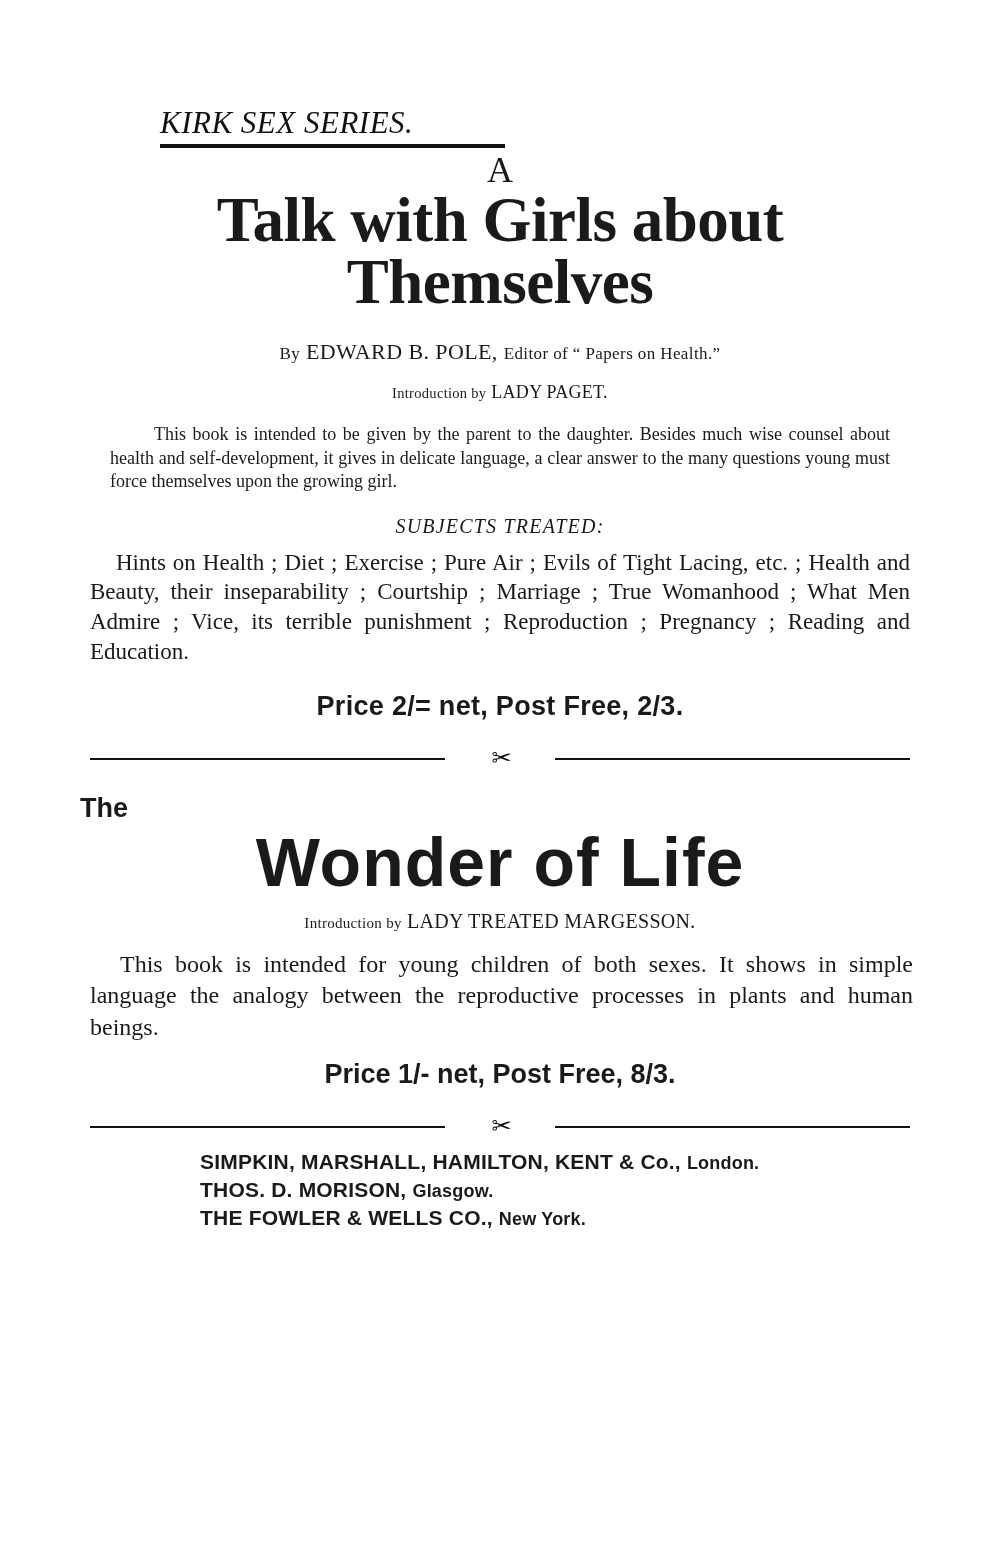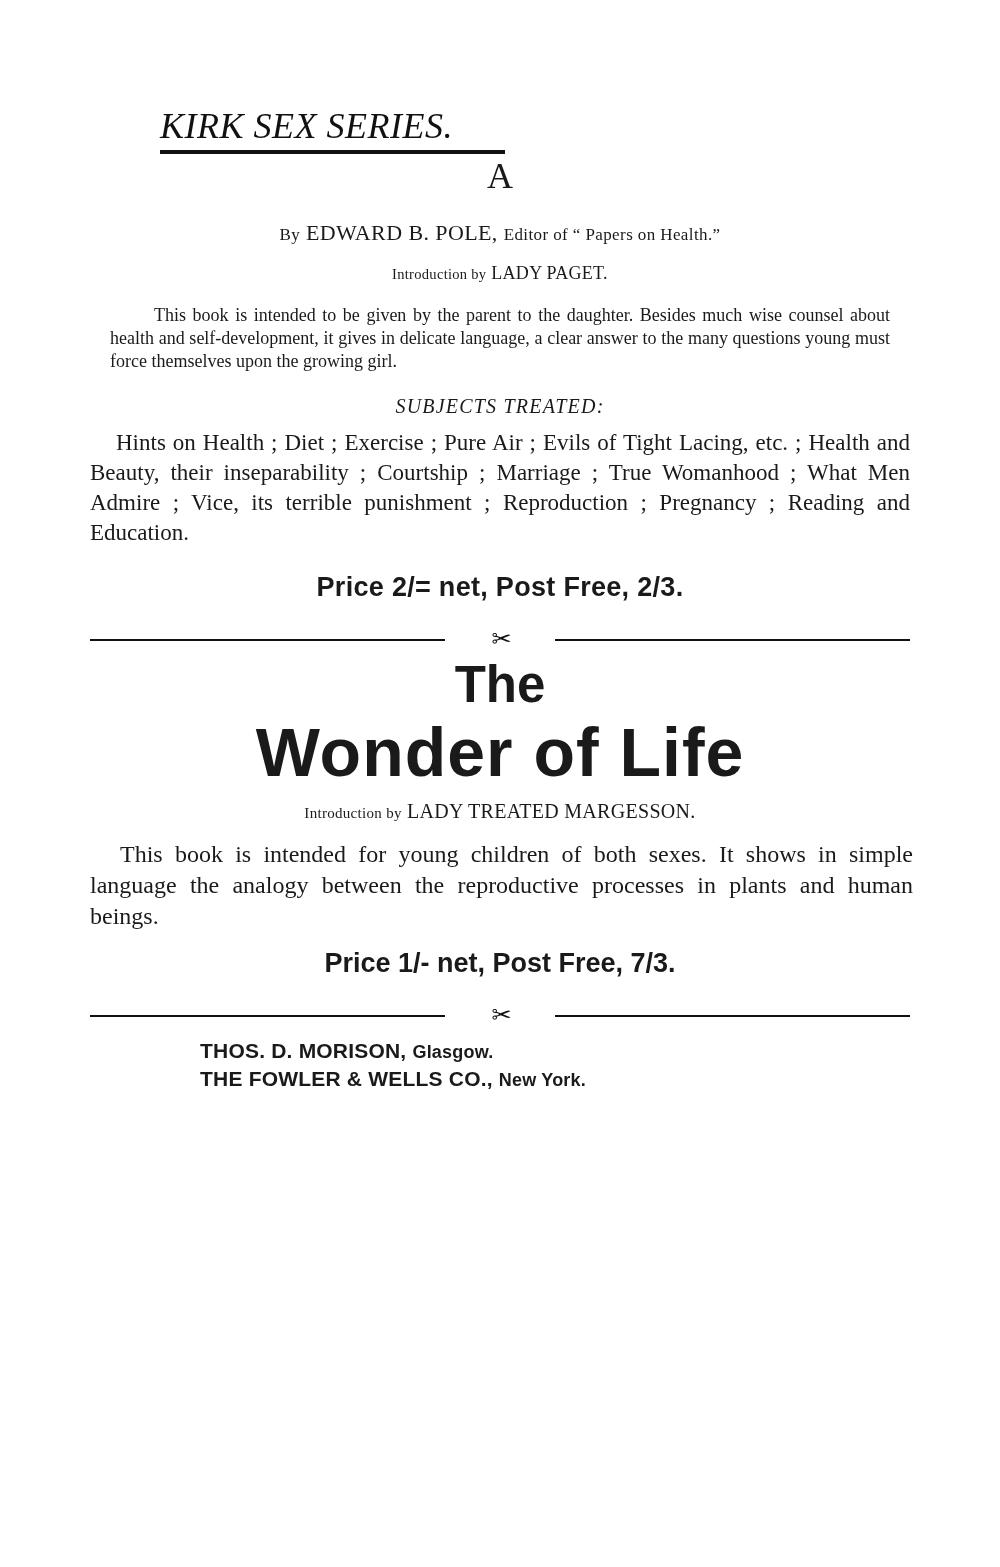--- a/index.html
+++ b/index.html
@@ -24,21 +24,21 @@
   }
 
   
   .series-head {
     margin-top: 105px;
     padding-left: 80px;
   }
   .series-title {
     font-family: "Liberation Serif", serif;
     font-style: italic;
-    font-size: 36px;
+    font-size: 31px;
     letter-spacing: 0.5px;
     display: inline-block;
     color: #111;
   }
   .series-rule {
     width: 345px;
     height: 4px;
     background: #111;
     margin: 3px 0 0 0;
   }
@@ -134,24 +134,24 @@
     top: 2px;
     transform: translateX(-50%);
     font-size: 24px;
     line-height: 24px;
     color: #111;
     letter-spacing: -3px;
   }
 
   
   .the-word {
-    text-align: center;
-    font-size: 51px;
-    font-weight: bold;
-    margin-top: 0;
+    text-align: left;
+    font-size: 27px;
+    font-weight: bold;
+    margin-top: 19px;
     font-family: "Liberation Sans", sans-serif;
   }
   .main-title2 {
     text-align: center;
     font-size: 68px;
     font-weight: bold;
     line-height: 1;
     margin-top: 4px;
     letter-spacing: 1px;
     font-family: "Liberation Sans", sans-serif;
@@ -219,20 +219,24 @@
 
 <div class="page">
 
   <div class="series-head">
     <div class="series-title">KIRK SEX SERIES.</div>
     <div class="series-rule"></div>
   </div>
 
   <div>
     <div class="art-a">A</div>
+    <div class="main-title">
+      <span>Talk with Girls about</span>
+      <span class="line2">Themselves</span>
+    </div>
 
     <div class="byline">
       <span class="small-caps">By</span>
       <span>EDWARD B. POLE,</span>
       <span class="small-caps">Editor of “ Papers on Health.”</span>
     </div>
 
     <div class="intro-line">
       <span class="sc">Introduction by</span>
       <span>LADY PAGET.</span>
@@ -257,31 +261,35 @@
     <div class="main-title2">Wonder of Life</div>
 
 
     <div class="intro-line2">
       <span class="sc">Introduction by</span>
       <span>LADY TREATED MARGESSON.</span>
     </div>
 
     <div class="blurb2">This book is intended for young children of both sexes.  It shows in simple language the analogy between the reproductive processes in plants and human beings.</div>
 
-    <div class="price2">Price 1/- net,  Post Free, 7/3.</div>
+    <div class="price2">Price 1/- net,  Post Free, 8/3.</div>
   </div>
 
   <div class="divider">
     <div class="rule-left"></div>
     <div class="ornament">✂</div>
     <div class="rule-right"></div>
   </div>
 
   <div>
     <div class="pub-list">
+      <div class="pub-line">
+        <span>SIMPKIN, MARSHALL, HAMILTON, KENT &amp; Co.,</span>
+        <span class="city">London.</span>
+      </div>
       <div class="pub-line">
         <span>THOS. D. MORISON,</span>
         <span class="city">Glasgow.</span>
       </div>
       <div class="pub-line">
         <span>THE FOWLER &amp; WELLS CO.,</span>
         <span class="city">New York.</span>
       </div>
     </div>
   </div>

